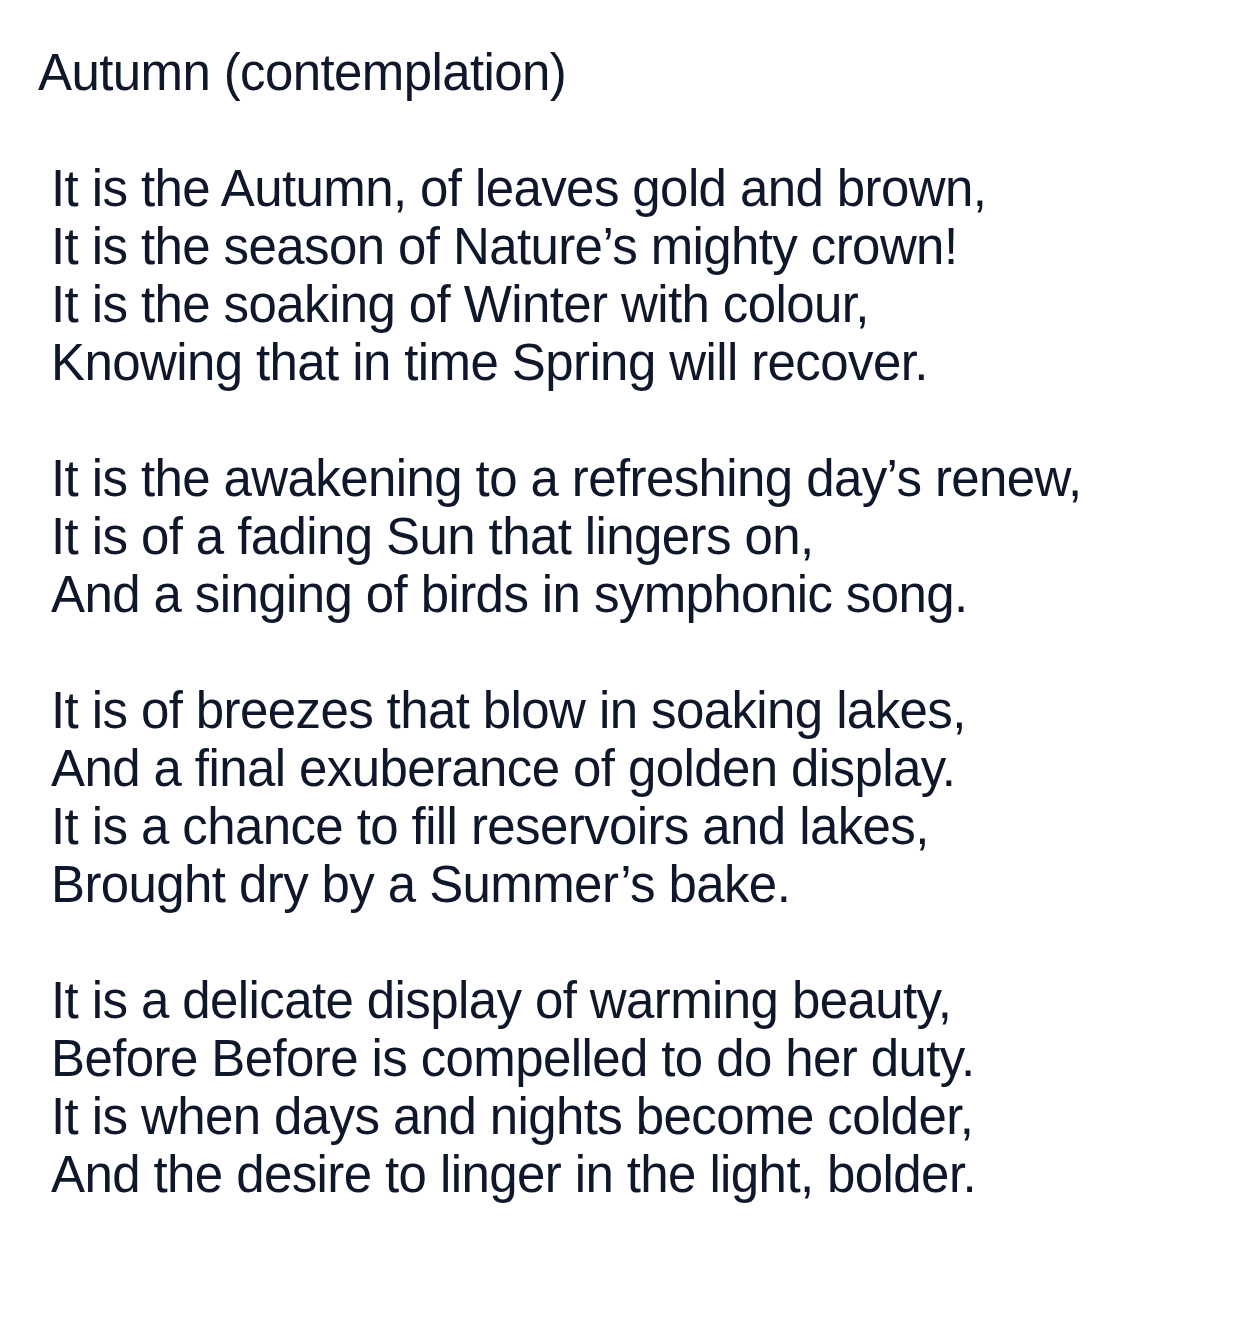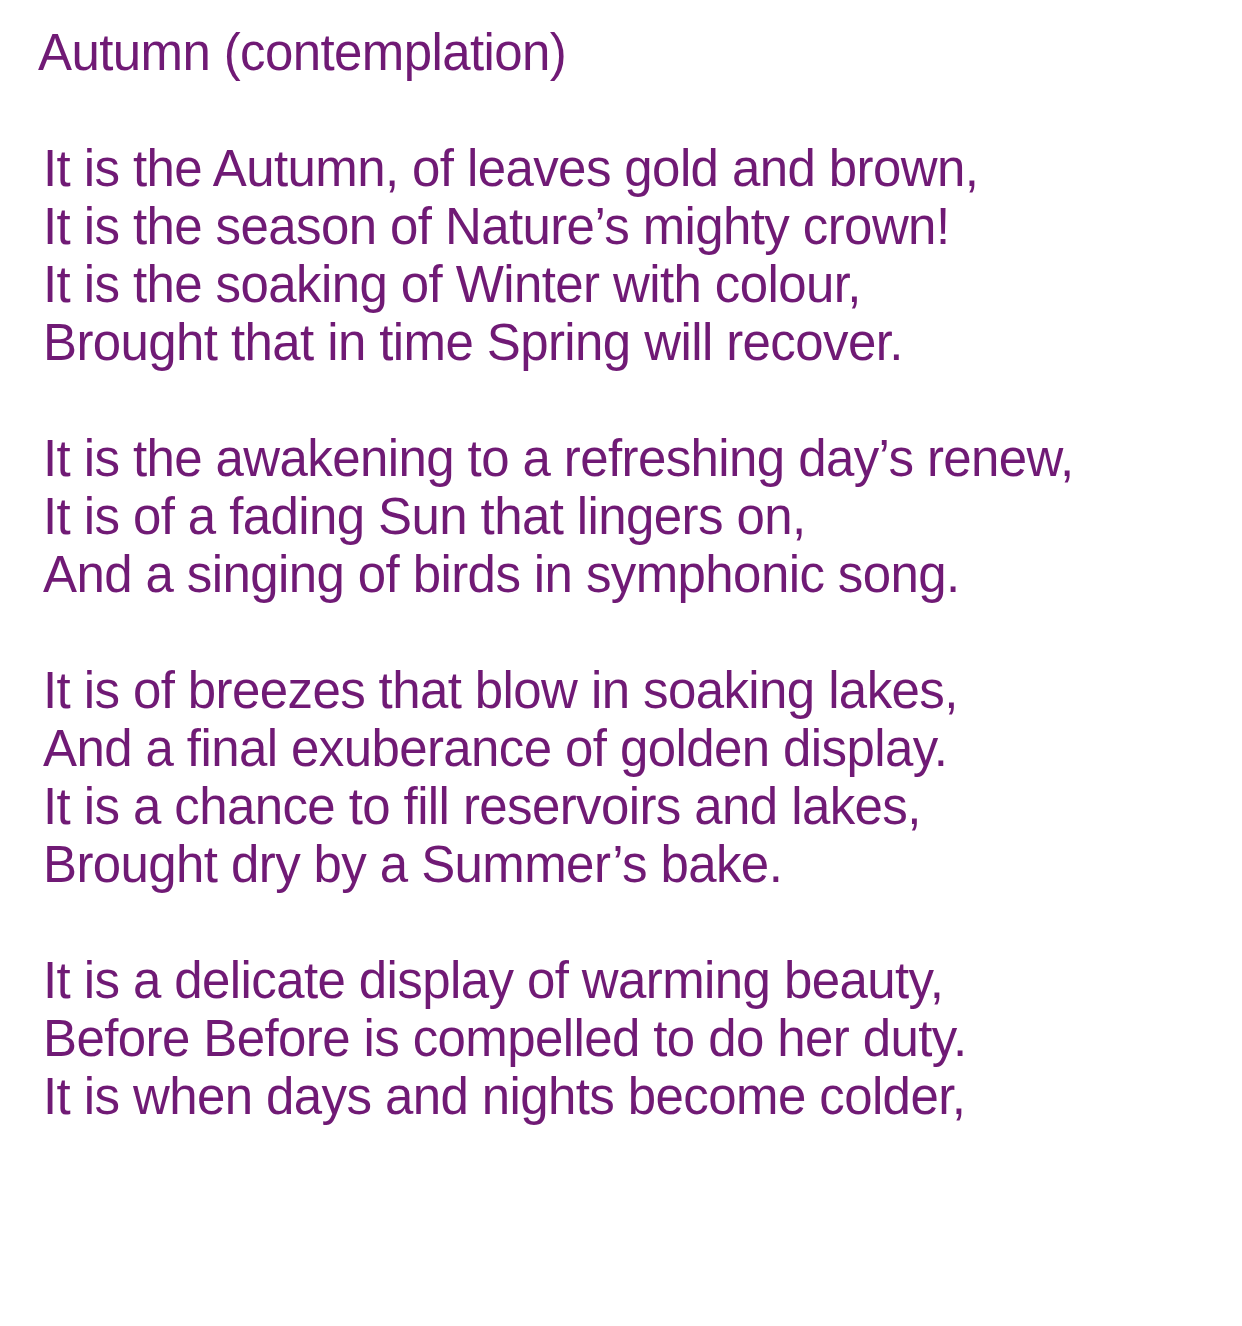--- a/index.html
+++ b/index.html
@@ -9,67 +9,68 @@
   }
   body {
     width: 1242px;
     height: 1326px;
     overflow: hidden;
   }
   .page {
     box-sizing: border-box;
     width: 1242px;
     height: 1326px;
-    padding: 24px 30px 0 38px;
+    padding: 44px 30px 0 38px;
     font-family: "Liberation Sans", sans-serif;
     font-size: 51px;
     line-height: 58px;
     letter-spacing: -0.6px;
-    color: #701a75;
+    color: #0f172a;
     font-weight: 400;
   }
   .title {
     margin: 0 0 58px 0;
   }
   .stanza {
-    margin: 5px;
+    margin: 13px;
   }
   .stanza + .stanza {
     margin-top: 58px;
   }
   .line {
     white-space: nowrap;
   }
 </style>
 </head>
 <body>
 
 <div class="page">
 
   <div class="title line">Autumn (contemplation)</div>
 
   <div class="stanza">
     <div class="line">It is the Autumn, of leaves gold and brown,</div>
     <div class="line">It is the season of Nature’s mighty crown!</div>
     <div class="line">It is the soaking of Winter with colour,</div>
-    <div class="line">Brought that in time Spring will recover.</div>
+    <div class="line">Knowing that in time Spring will recover.</div>
   </div>
 
   <div class="stanza">
     <div class="line">It is the awakening to a refreshing day’s renew,</div>
     <div class="line">It is of a fading Sun that lingers on,</div>
     <div class="line">And a singing of birds in symphonic song.</div>
   </div>
 
   <div class="stanza">
     <div class="line">It is of breezes that blow in soaking lakes,</div>
     <div class="line">And a final exuberance of golden display.</div>
     <div class="line">It is a chance to fill reservoirs and lakes,</div>
     <div class="line">Brought dry by a Summer’s bake.</div>
   </div>
 
   <div class="stanza">
     <div class="line">It is a delicate display of warming beauty,</div>
     <div class="line">Before Before is compelled to do her duty.</div>
     <div class="line">It is when days and nights become colder,</div>
+    <div class="line">And the desire to linger in the light, bolder.</div>
   </div>
 
 </div>
 
 </body></html>

